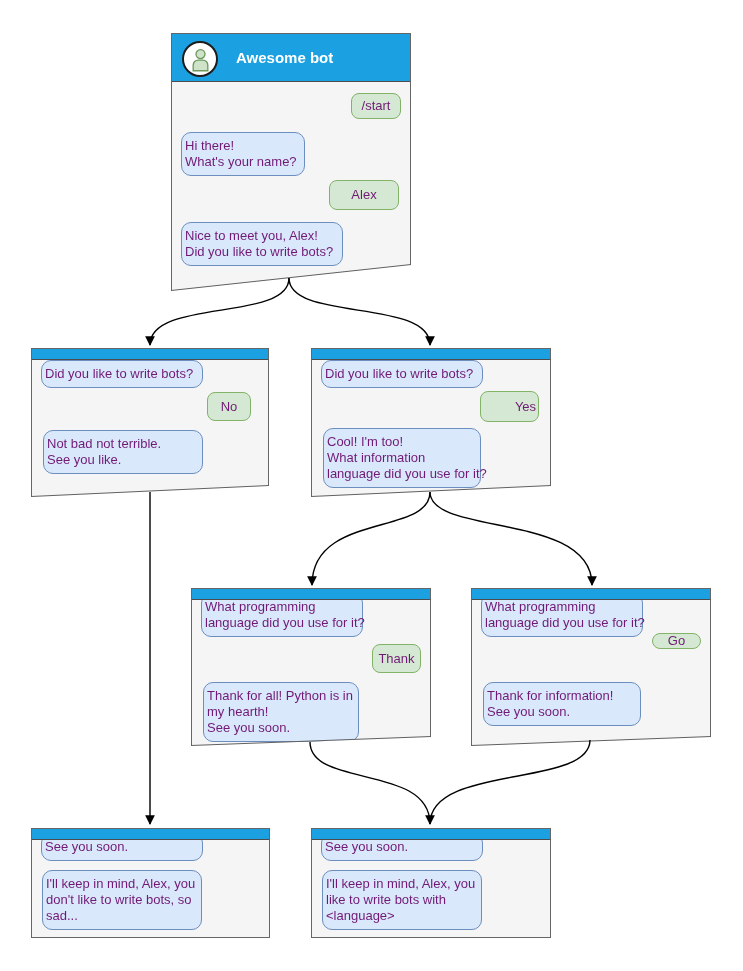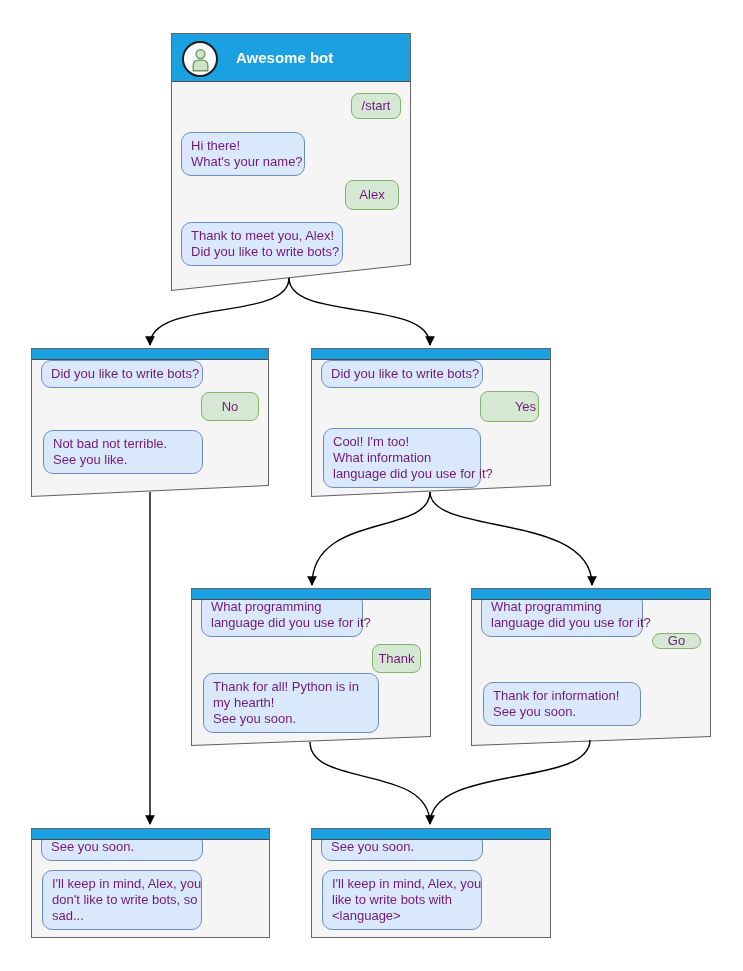--- a/index.html
+++ b/index.html
@@ -4,21 +4,21 @@
 <style>
   html,body{margin:0;padding:0;background:#ffffff;font-family:"Liberation Sans",sans-serif;}
   .canvas{position:relative;width:743px;height:971px;background:#ffffff;overflow:hidden;}
   .window{position:absolute;background:#F5F5F5;border:1px solid #666666;box-sizing:border-box;}
   .window.slant{border-bottom:none;}
   .titlebar{position:absolute;left:0;top:0;right:0;height:47px;background:#1BA1E2;border-bottom:1px solid #4d4d4d;z-index:3;}
   .strip{position:absolute;left:0;top:0;right:0;height:10px;background:#1BA1E2;border-bottom:1px solid #4d4d4d;z-index:3;}
   .avatar{position:absolute;left:10px;top:7px;width:36px;height:36px;background:#ffffff;border:2px solid #1d1d1d;border-radius:50%;box-sizing:border-box;display:flex;align-items:center;justify-content:center;z-index:4;}
   .wtitle{position:absolute;left:64px;top:0;height:47px;display:flex;align-items:center;color:#ffffff;font-weight:bold;font-size:15px;z-index:4;}
   .bubble{position:absolute;font-size:13px;line-height:1.22;white-space:pre;box-sizing:border-box;z-index:2;color:#701a75;}
-  .bot-bubble{background:#DAE8FC;border:1px solid #6C8EBF;border-radius:10px;padding:5px 9px;}
+  .bot-bubble{background:#DAE8FC;border:1px solid #6C8EBF;border-radius:10px;padding:5px 3px;}
   .user-bubble{background:#D5E8D4;border:1px solid #82B366;border-radius:8px;display:flex;align-items:center;justify-content:center;}
   svg.overlay{position:absolute;left:0;top:0;z-index:6;pointer-events:none;}
 </style>
 </head>
 <body>
 
 <div class="canvas">
 
   <div class="window slant" style="left:171px;top:33px;width:240px;height:258px;clip-path:polygon(0 0,240px 0,240px 232px,0 258px);">
     <div class="titlebar"></div>
@@ -27,48 +27,48 @@
         <svg viewBox="0 0 24 24" width="27" height="27">
           <path d="M5.5 22 v-5 a4.5 4.5 0 0 1 4.5 -4.5 h4 a4.5 4.5 0 0 1 4.5 4.5 V22 z" fill="#cfe3c9" stroke="#6c9a5f" stroke-width="1.2"></path>
           <circle cx="12" cy="7.2" r="4" fill="#cfe3c9" stroke="#6c9a5f" stroke-width="1.2"></circle>
         </svg>
       </span>
     </div>
     <div class="wtitle">Awesome bot</div>
     <div class="bubble user-bubble" style="right:9px;top:59px;width:50px;height:26px;">/start</div>
     <div class="bubble bot-bubble" style="left:9px;top:98px;width:124px;">Hi there!
 What's your name?</div>
-    <div class="bubble user-bubble" style="right:11px;top:146px;width:54px;height:30px;">Alex</div>
-    <div class="bubble bot-bubble" style="left:9px;top:188px;width:162px;">Thank to meet you, Alex!
+    <div class="bubble user-bubble" style="right:11px;top:146px;width:70px;height:30px;">Alex</div>
+    <div class="bubble bot-bubble" style="left:9px;top:188px;width:162px;">Nice to meet you, Alex!
 Did you like to write bots?</div>
   </div>
 
   <div class="window slant" style="left:31px;top:348px;width:238px;height:149px;clip-path:polygon(0 0,238px 0,238px 138px,0 149px);">
     <div class="strip"></div>
     <div class="bubble bot-bubble" style="left:9px;top:11px;width:162px;">Did you like to write bots?</div>
-    <div class="bubble user-bubble" style="right:9px;top:43px;width:58px;height:29px;">No</div>
+    <div class="bubble user-bubble" style="right:17px;top:43px;width:44px;height:29px;">No</div>
     <div class="bubble bot-bubble" style="left:11px;top:81px;width:160px;">Not bad not terrible.
 See you like.</div>
   </div>
 
   <div class="window slant" style="left:311px;top:348px;width:240px;height:149px;clip-path:polygon(0 0,240px 0,240px 138px,0 149px);">
     <div class="strip"></div>
     <div class="bubble bot-bubble" style="left:9px;top:11px;width:162px;">Did you like to write bots?</div>
     <div class="bubble user-bubble" style="right:11px;top:42px;width:59px;height:31px;padding-left:32px;">Yes</div>
     <div class="bubble bot-bubble" style="left:11px;top:79px;width:158px;">Cool! I'm too!
 What information
 language did you use for it?</div>
   </div>
 
   <div class="window slant" style="left:191px;top:588px;width:240px;height:158px;clip-path:polygon(0 0,240px 0,240px 149px,0 158px);">
     <div class="strip"></div>
     <div class="bubble bot-bubble" style="left:9px;top:4px;width:162px;">What programming
 language did you use for it?</div>
     <div class="bubble user-bubble" style="right:9px;top:55px;width:49px;height:29px;">Thank</div>
-    <div class="bubble bot-bubble" style="left:11px;top:84px;width:176px;">Thank for all! Python is in
+    <div class="bubble bot-bubble" style="left:11px;top:93px;width:156px;">Thank for all! Python is in
 my hearth!
 See you soon.</div>
   </div>
 
   <div class="window slant" style="left:471px;top:588px;width:240px;height:158px;clip-path:polygon(0 0,240px 0,240px 149px,0 158px);">
     <div class="strip"></div>
     <div class="bubble bot-bubble" style="left:9px;top:4px;width:162px;">What programming
 language did you use for it?</div>
     <div class="bubble user-bubble" style="right:9px;top:44px;width:49px;height:16px;">Go</div>
     <div class="bubble bot-bubble" style="left:11px;top:93px;width:158px;">Thank for information!

